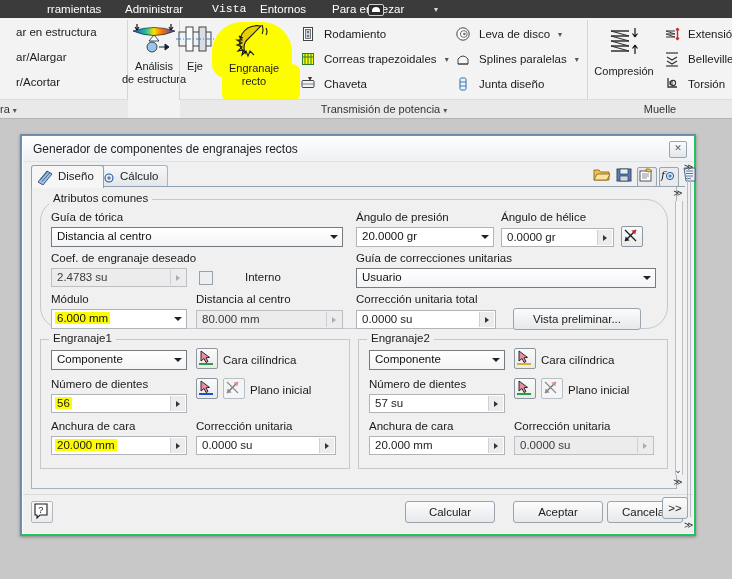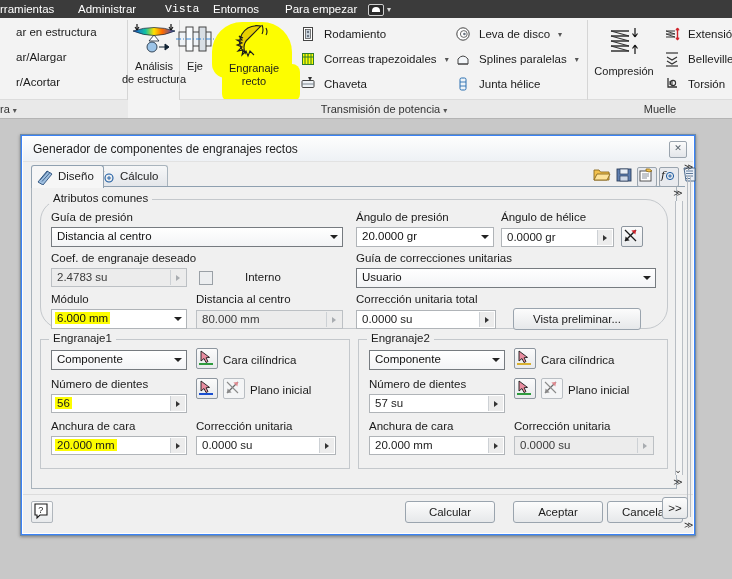--- a/index.html
+++ b/index.html
@@ -11,21 +11,21 @@
     -webkit-font-smoothing:antialiased;
   }
   .app{position:relative;width:732px;height:579px;}
 
   
   .menubar{
     position:absolute;left:0;top:0;width:732px;height:18px;
     background:#3b3b3b;color:#ffffff;
   }
   .menubar .mi{
-    position:absolute;top:1px;font-size:11.5px;white-space:nowrap;line-height:16px;
+    position:absolute;top:1px;font-size:11.5px;white-space:nowrap;line-height:16px;margin-left:47px;
   }
   .menubar .caret{font-size:8px;color:#d8d8d8;}
   .cam{
     position:absolute;top:4px;left:368px;width:14px;height:10px;
     background:#2a2a2a;border:1px solid #cfcfcf;border-radius:2px;
   }
   .cam:after{content:"";position:absolute;left:3px;top:2px;width:8px;height:5px;
     background:#ffffff;border-radius:4px 4px 0 0;}
 
   
@@ -51,21 +51,21 @@
   .smallrow .tx{display:inline-block;vertical-align:middle;font-size:11.5px;}
   .smallrow .dd{display:inline-block;vertical-align:middle;font-size:8px;color:#555;margin-left:5px;}
 
   .leftlist{position:absolute;left:-60px;top:0;width:190px;}
   .leftlist .li{height:25px;line-height:25px;font-size:11.5px;padding-left:16px;}
   .hlbox{position:absolute;background:#fdfd00;z-index:0;}
 
   
   .dlg{
     position:absolute;left:20px;top:134px;width:674px;height:400px;
-    background:#3b82f6;
+    background:#22c55e;
     border:1px solid #6d8aa8;
     box-shadow:0 1px 3px rgba(0,0,0,.35);
   }
   .dlg-in{position:absolute;left:1px;top:1px;right:1px;bottom:1px;background:#f0f0f0;border:1px solid #ffffff;}
   .dlg-title{
     position:absolute;left:0;top:0;right:0;height:24px;
     background:linear-gradient(#fdfdfd,#eef1f5);
     font-size:12px;color:#222;line-height:24px;padding-left:10px;
     border-bottom:1px solid #e2e2e2;
   }
@@ -302,21 +302,21 @@
         <span class="tx">Leva de disco</span>
         <span class="dd">▾</span>
       </div>
       <div class="smallrow" style="left:275px;top:53px;">
         <span class="ic">
           <svg width="16" height="16" viewBox="0 0 16 16">
               <rect x="5" y="2" width="6" height="12" rx="1.5" fill="#eef4f9" stroke="#2a6fb0"></rect>
               <path d="M5 6 h6 M5 10 h6" stroke="#2a6fb0" stroke-width=".9"></path>
             </svg>
         </span>
-        <span class="tx">Junta hélice</span>
+        <span class="tx">Junta diseño</span>
       </div>
 
       <div class="rtitle">
         <span>Transmisión de potencia</span><span class="dd">▾</span>
       </div>
       <div class="psep"></div>
     </div>
 
     <div class="rpanel" style="left:588px;width:144px;">
       <div class="bigbtn" style="left:0px;top:6px;width:72px;">
@@ -427,21 +427,21 @@
               <path d="M5 4 h7 M5 6.5 h7 M5 9 h7 M5 11.5 h4" stroke="#3a5a80" stroke-width=".8"></path>
             </svg>
       </div>
     </div>
 
     <div class="panel">
 
       <div class="group" style="left:8px;top:12px;width:626px;height:128px;border-radius:22px;">
         <div class="gt">Atributos comunes</div>
 
-        <div class="lab" style="left:10px;top:11px;">Guía de presión</div>
+        <div class="lab" style="left:10px;top:11px;">Guía de tórica</div>
         <div class="combo" style="left:10px;top:27px;width:292px;">
           <span class="v">Distancia al centro</span>
           <span class="arr"></span>
         </div>
 
         <div class="lab" style="left:10px;top:52px;">Coef. de engranaje deseado</div>
         <div class="fld grey" style="left:10px;top:68px;width:136px;">
           <span class="v">2.4783 su</span>
           <span class="spin dis"></span>
         </div>

